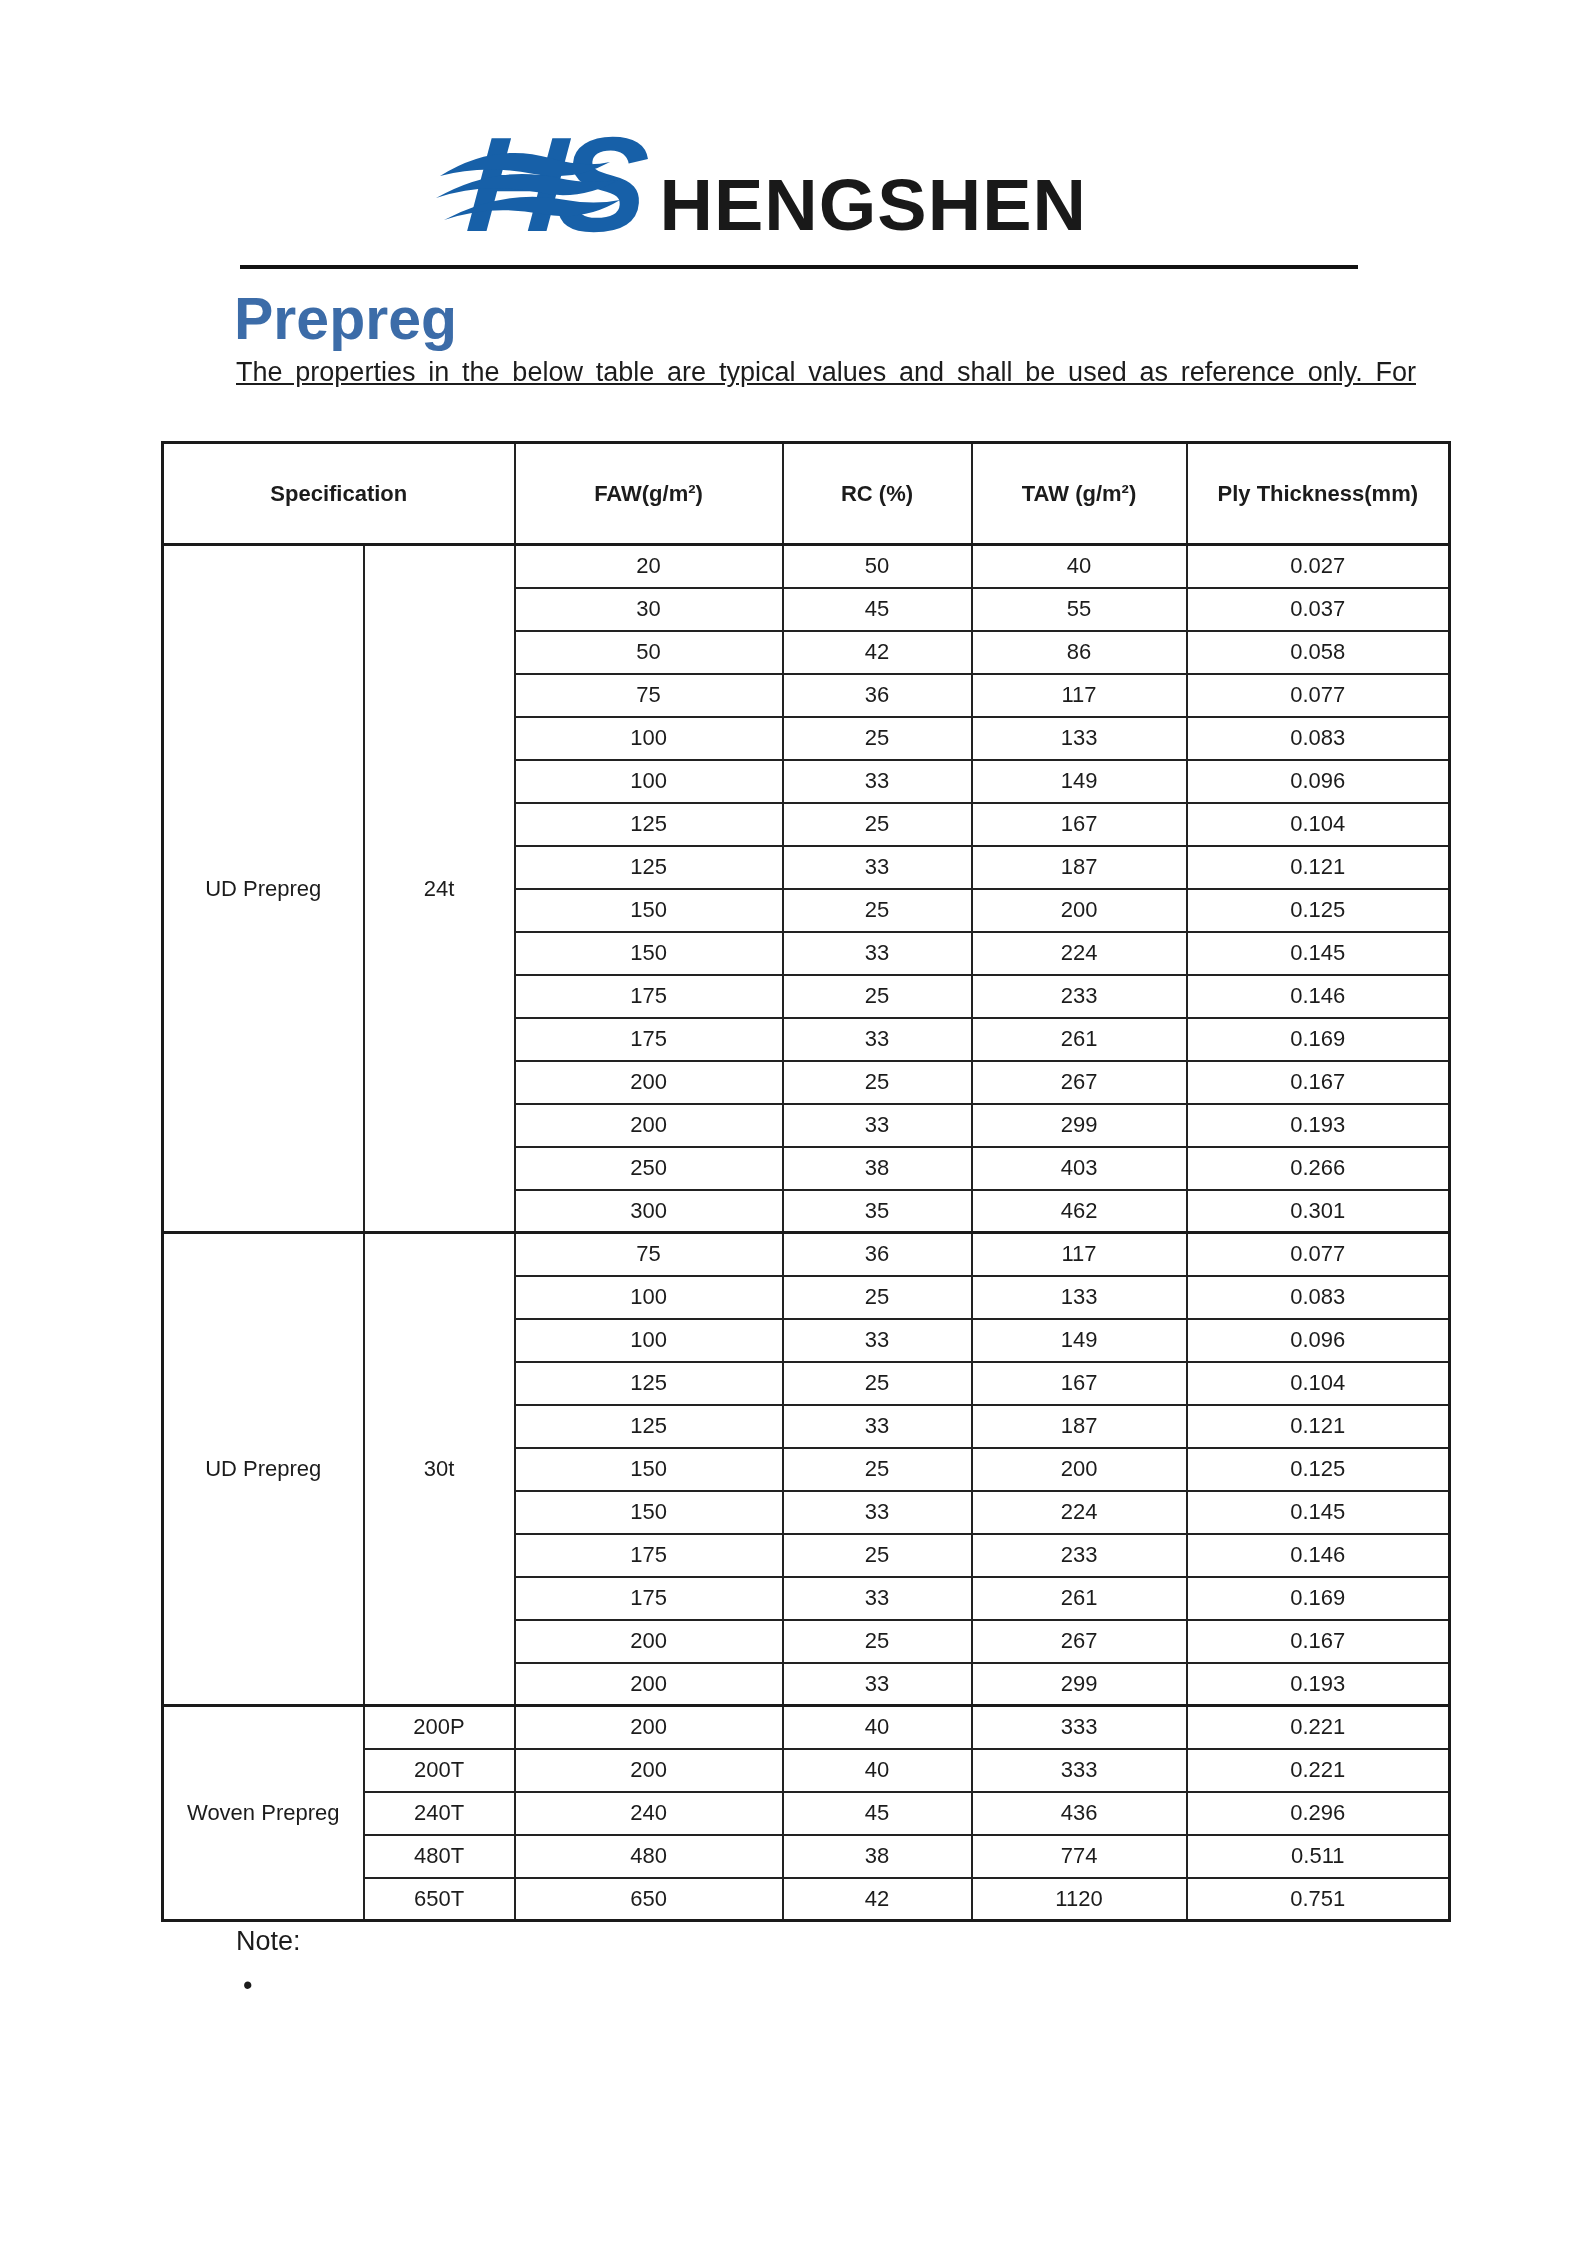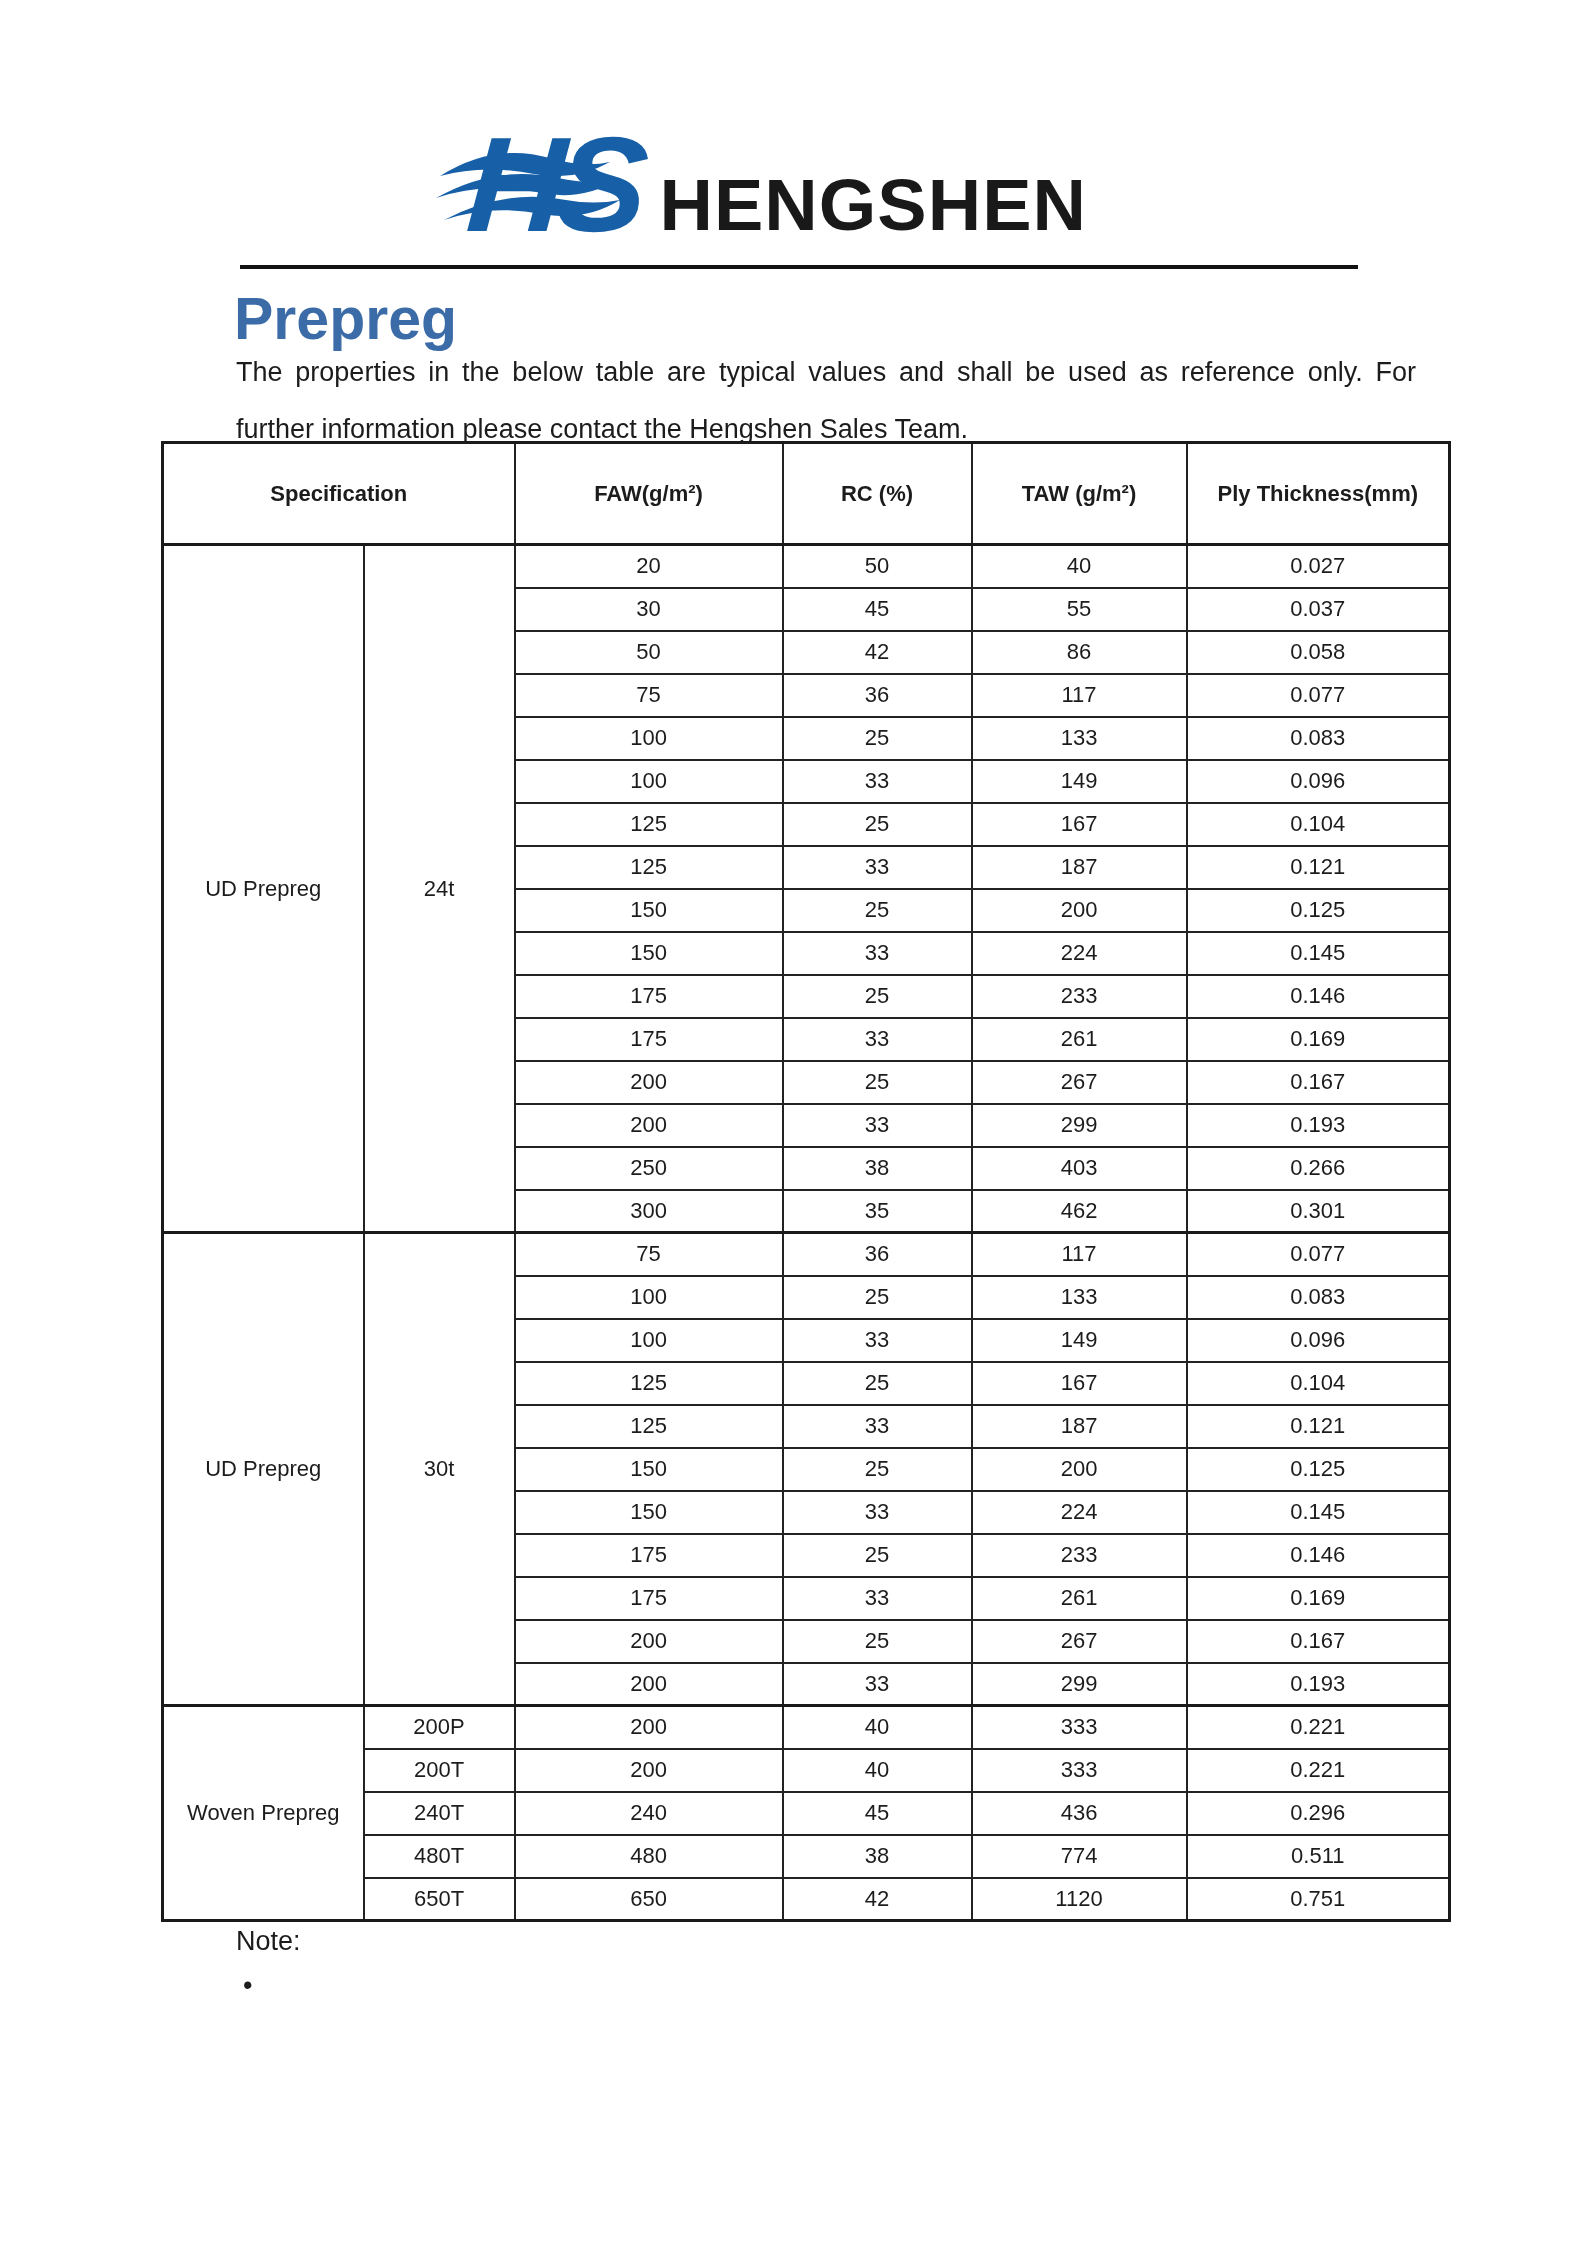--- a/index.html
+++ b/index.html
@@ -39,21 +39,21 @@
   
   #doc-title{
     position:absolute;left:234px;top:292px;
     font-size:59px;font-weight:bold;color:#3c6ca8;
     line-height:54px;
   }
   #intro{
     position:absolute;left:236px;top:344px;width:1180px;
     font-size:27px;line-height:57px;color:#1c1c1c;
   }
-  #intro .just{text-align:justify;text-align-last:justify;}
+  #intro .just{text-align:justify;text-align-last:justify;text-decoration:underline;}
   
   #spec-table{
     position:absolute;left:161px;top:441px;
     border-collapse:collapse;table-layout:fixed;
     width:1287px;
     border:3px solid #1a1a1a;
     font-size:22px;color:#1c1c1c;
   }
   #spec-table th,#spec-table td{
     border:2px solid #222222;
@@ -90,21 +90,20 @@
     <path d="M6,34 Q60,0 116,16 Q150,26 176,20 Q140,40 100,32 Q50,22 6,34 Z" fill="#1760a8"></path>
     <path d="M2,56 Q62,22 124,36 Q156,43 184,38 Q146,60 102,50 Q48,40 2,56 Z" fill="#1760a8"></path>
     <path d="M10,78 Q70,46 132,58 Q160,63 186,58 Q150,80 108,72 Q56,62 10,78 Z" fill="#1760a8"></path>
   </svg>
   <div id="logo-rule"></div>
 
   <div id="doc-title">Prepreg</div>
 
   <div id="intro">
     <div class="just">The properties in the below table are typical values and shall be used as reference only. For</div>
-    <div>further information please contact the Hengshen Sales Team.</div>
   </div>
 
   <table id="spec-table">
     <colgroup>
       <col style="width:201px">
         <col style="width:151px">
         <col style="width:268px">
       <col style="width:189px">
         <col style="width:215px">
         <col style="width:263px">

